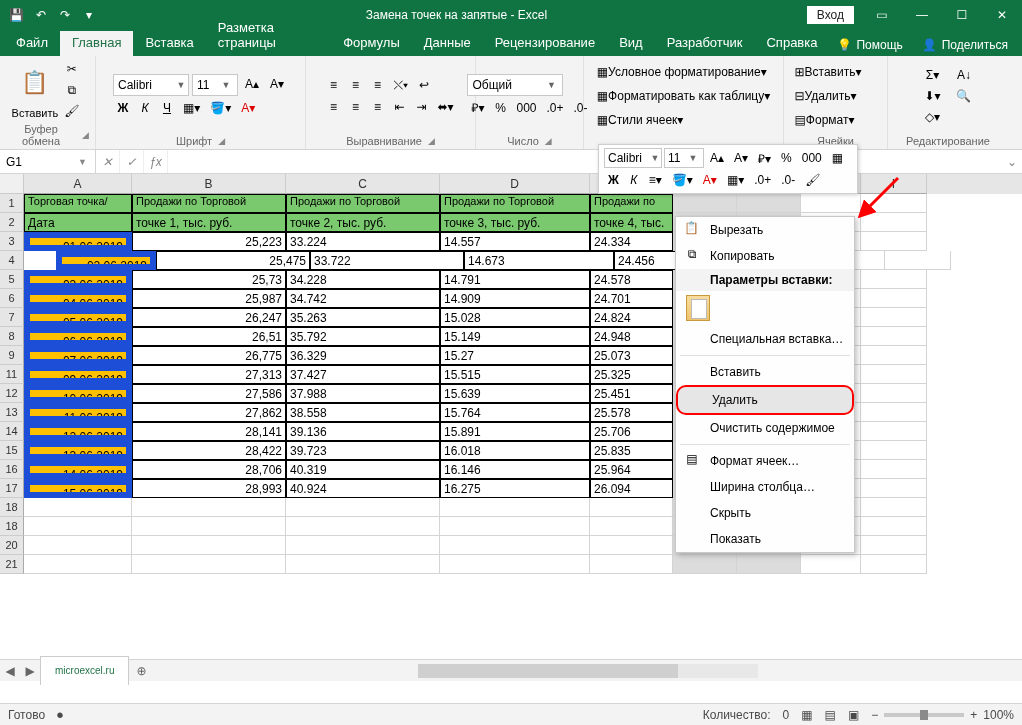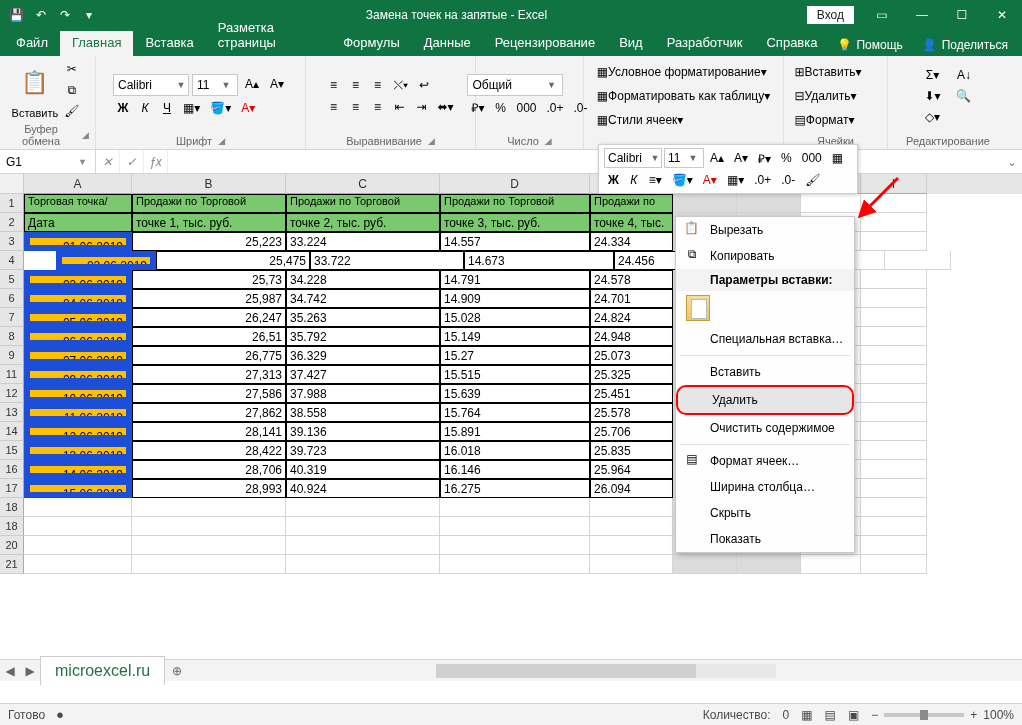--- a/index.html
+++ b/index.html
@@ -59,21 +59,21 @@
 .bcell { border:1px solid #000;}
 .ghi { background:#dcdcdc;}
 .ghi1 { background:#dcdcdc; text-align:right;}
 .row:first-child .hdr { white-space:normal; line-height:13px; font-size:11px; padding-top:0;}
 
 
 
 
 .sheettab-row { height:22px; border-top:1px solid #d4d4d4; display:flex; align-items:center; background:#f3f3f3;}
 .st-btn { width:20px; text-align:center; color:#666; cursor:pointer;}
-.st { padding:4px 14px; border:1px solid #ccc; border-bottom:0; background:#fff; color:#217346; font-size:16px; line-height:20px; cursor:pointer;}
+.st { padding:4px 14px; border:1px solid #ccc; border-bottom:0; background:#fff; color:#217346; font-size:10px; line-height:20px; cursor:pointer;}
 .st-add { width:24px; text-align:center; color:#666; cursor:pointer;}
 .hscroll { flex:1; display:flex; justify-content:center; align-items:center; padding:0 40px;}
 .hsc-track { background:#e8e8e8; width:340px; height:14px; position:relative;}
 .hsc-thumb { position:absolute; left:0; top:0; bottom:0; width:260px; background:#cfcfcf;}
 
 
 .statusbar { position:absolute; bottom:0; left:0; right:0; height:22px; background:#f3f3f3; border-top:1px solid #d4d4d4; display:flex; align-items:center; font-size:12px; color:#4a4a4a; padding:0 8px; gap:12px;}
 .statusbar .spacer { flex:1;}
 .zoom { display:flex; align-items:center; gap:6px;}
 .zoom-track { width:80px; height:4px; background:#c8c8c8; position:relative;}

